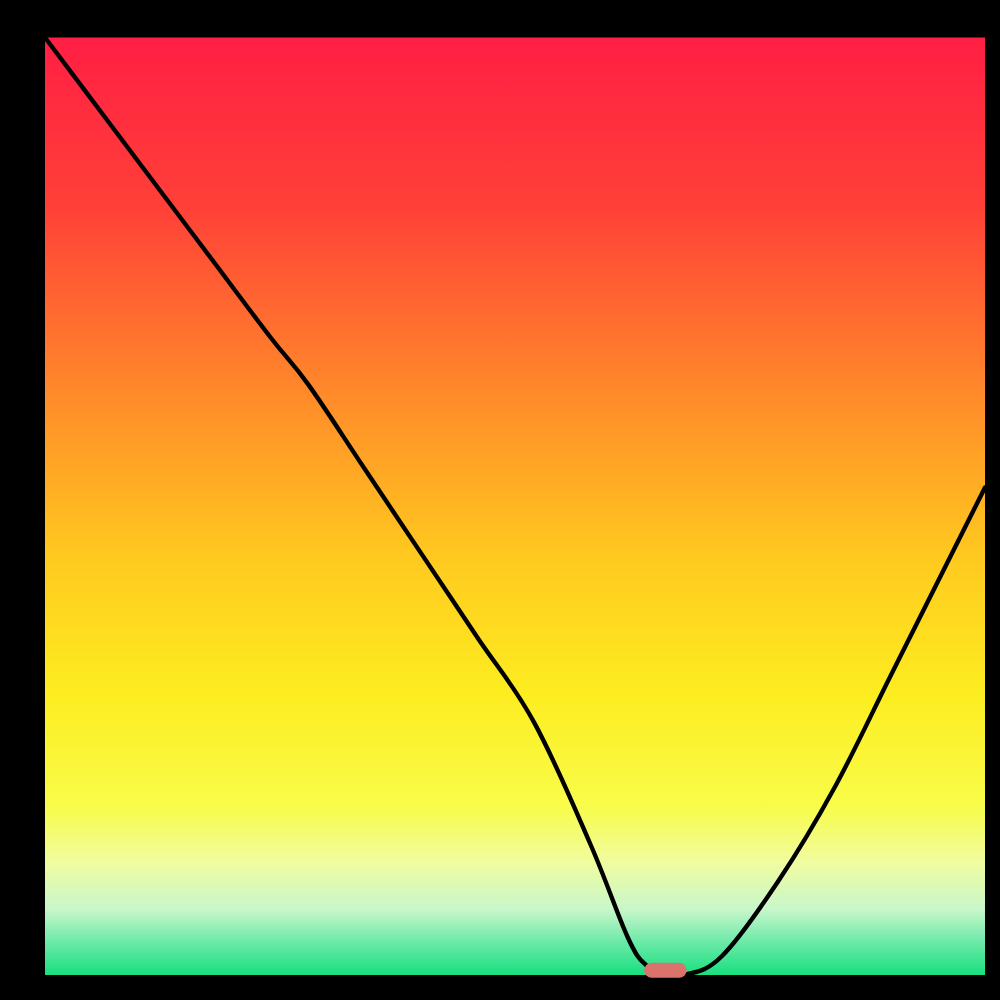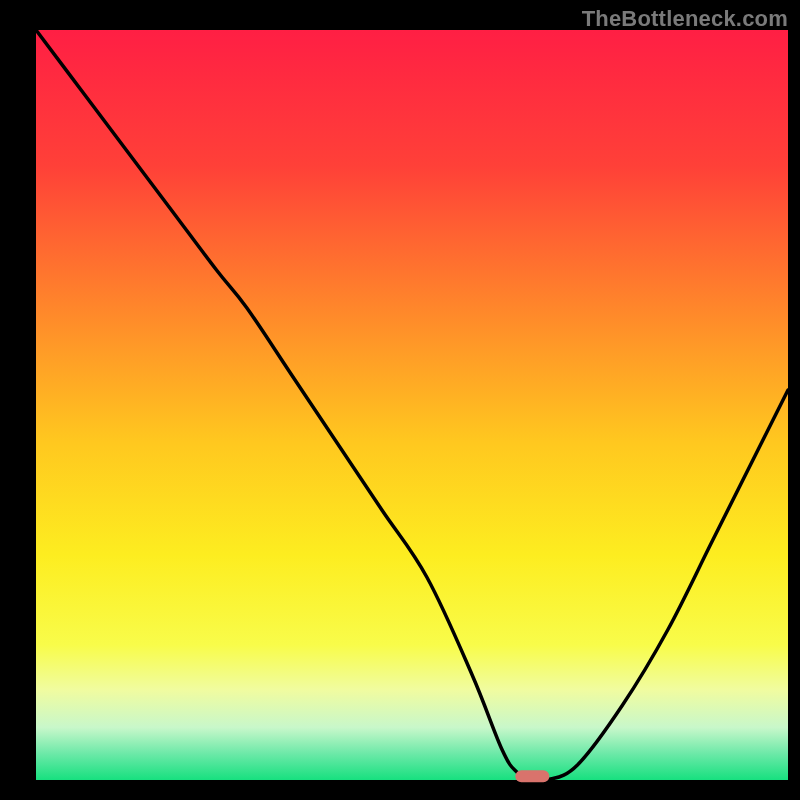--- a/index.html
+++ b/index.html
@@ -30,21 +30,20 @@
   svg.plot {
     position: absolute;
     top: 0;
     left: 0;
   }
 </style>
 </head>
 <body>
 
 <div class="container">
-  <div class="watermark">TheBottleneck.com</div>
 
   <svg class="plot" width="800" height="800">
     <defs>
       <linearGradient id="bg-grad" x1="0" y1="0" x2="0" y2="1">
       <stop offset="0%" stop-color="#ff1f44"></stop>
           <stop offset="18%" stop-color="#ff4038"></stop>
           <stop offset="38%" stop-color="#ff8a2a"></stop>
           <stop offset="55.00000000000001%" stop-color="#ffc81f"></stop>
           <stop offset="70%" stop-color="#fded20"></stop>
           <stop offset="82%" stop-color="#f8fc4a"></stop>

